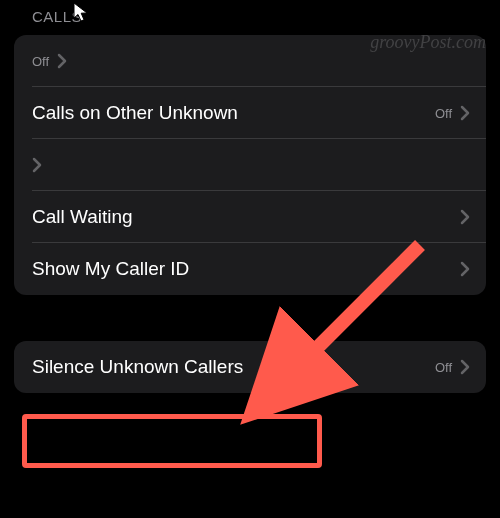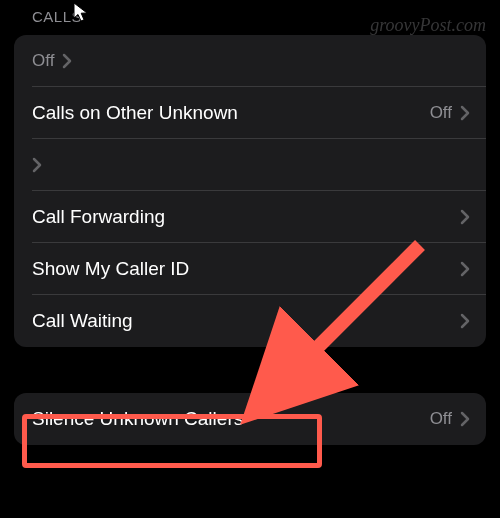--- a/index.html
+++ b/index.html
@@ -49,40 +49,40 @@
       background: #3a3a3c;
     }
     .row-label {
       flex: 1;
       color: #fff;
       font-size: 19px;
       font-weight: 400;
     }
     .row-value {
       color: #8e8e93;
-      font-size: 17px;
+      font-size: 13px;
       margin-right: 8px;
     }
     .chevron {
       display: inline-flex;
       align-items: center;
       justify-content: center;
       color: #636366;
     }
     .cursor {
       position: absolute;
       left: 73px;
       top: 2px;
       pointer-events: none;
       z-index: 100;
     }
     .watermark {
       position: absolute;
       right: 14px;
-      top: 15px;
+      top: 32px;
       color: #5a5a5c;
       font-size: 18px;
       font-family: Georgia, serif;
       font-style: italic;
       opacity: 0.6;
       pointer-events: none;
       z-index: 5;
     }
     .highlight-box {
       position: absolute;
@@ -133,37 +133,29 @@
     </span>
   </div>
   <div class="settings-row">
     <span class="chevron">
       <svg width="10" height="16" viewBox="0 0 10 16">
           <path d="M2 2 L8 8 L2 14" stroke="#636366" stroke-width="2.5" fill="none" stroke-linecap="round" stroke-linejoin="round"></path>
         </svg>
     </span>
   </div>
   <div class="settings-row">
-    <span class="row-label">Call Forwarding</span>
+    <span class="row-label">Call Waiting</span>
     <span class="chevron">
       <svg width="10" height="16" viewBox="0 0 10 16">
           <path d="M2 2 L8 8 L2 14" stroke="#636366" stroke-width="2.5" fill="none" stroke-linecap="round" stroke-linejoin="round"></path>
         </svg>
     </span>
   </div>
   <div class="settings-row">
     <span class="row-label">Show My Caller ID</span>
-    <span class="chevron">
-      <svg width="10" height="16" viewBox="0 0 10 16">
-          <path d="M2 2 L8 8 L2 14" stroke="#636366" stroke-width="2.5" fill="none" stroke-linecap="round" stroke-linejoin="round"></path>
-        </svg>
-    </span>
-  </div>
-  <div class="settings-row">
-    <span class="row-label">Call Waiting</span>
     <span class="chevron">
       <svg width="10" height="16" viewBox="0 0 10 16">
           <path d="M2 2 L8 8 L2 14" stroke="#636366" stroke-width="2.5" fill="none" stroke-linecap="round" stroke-linejoin="round"></path>
         </svg>
     </span>
   </div>
 </div>
 
 <div class="settings-group lower">
   <div class="settings-row">

